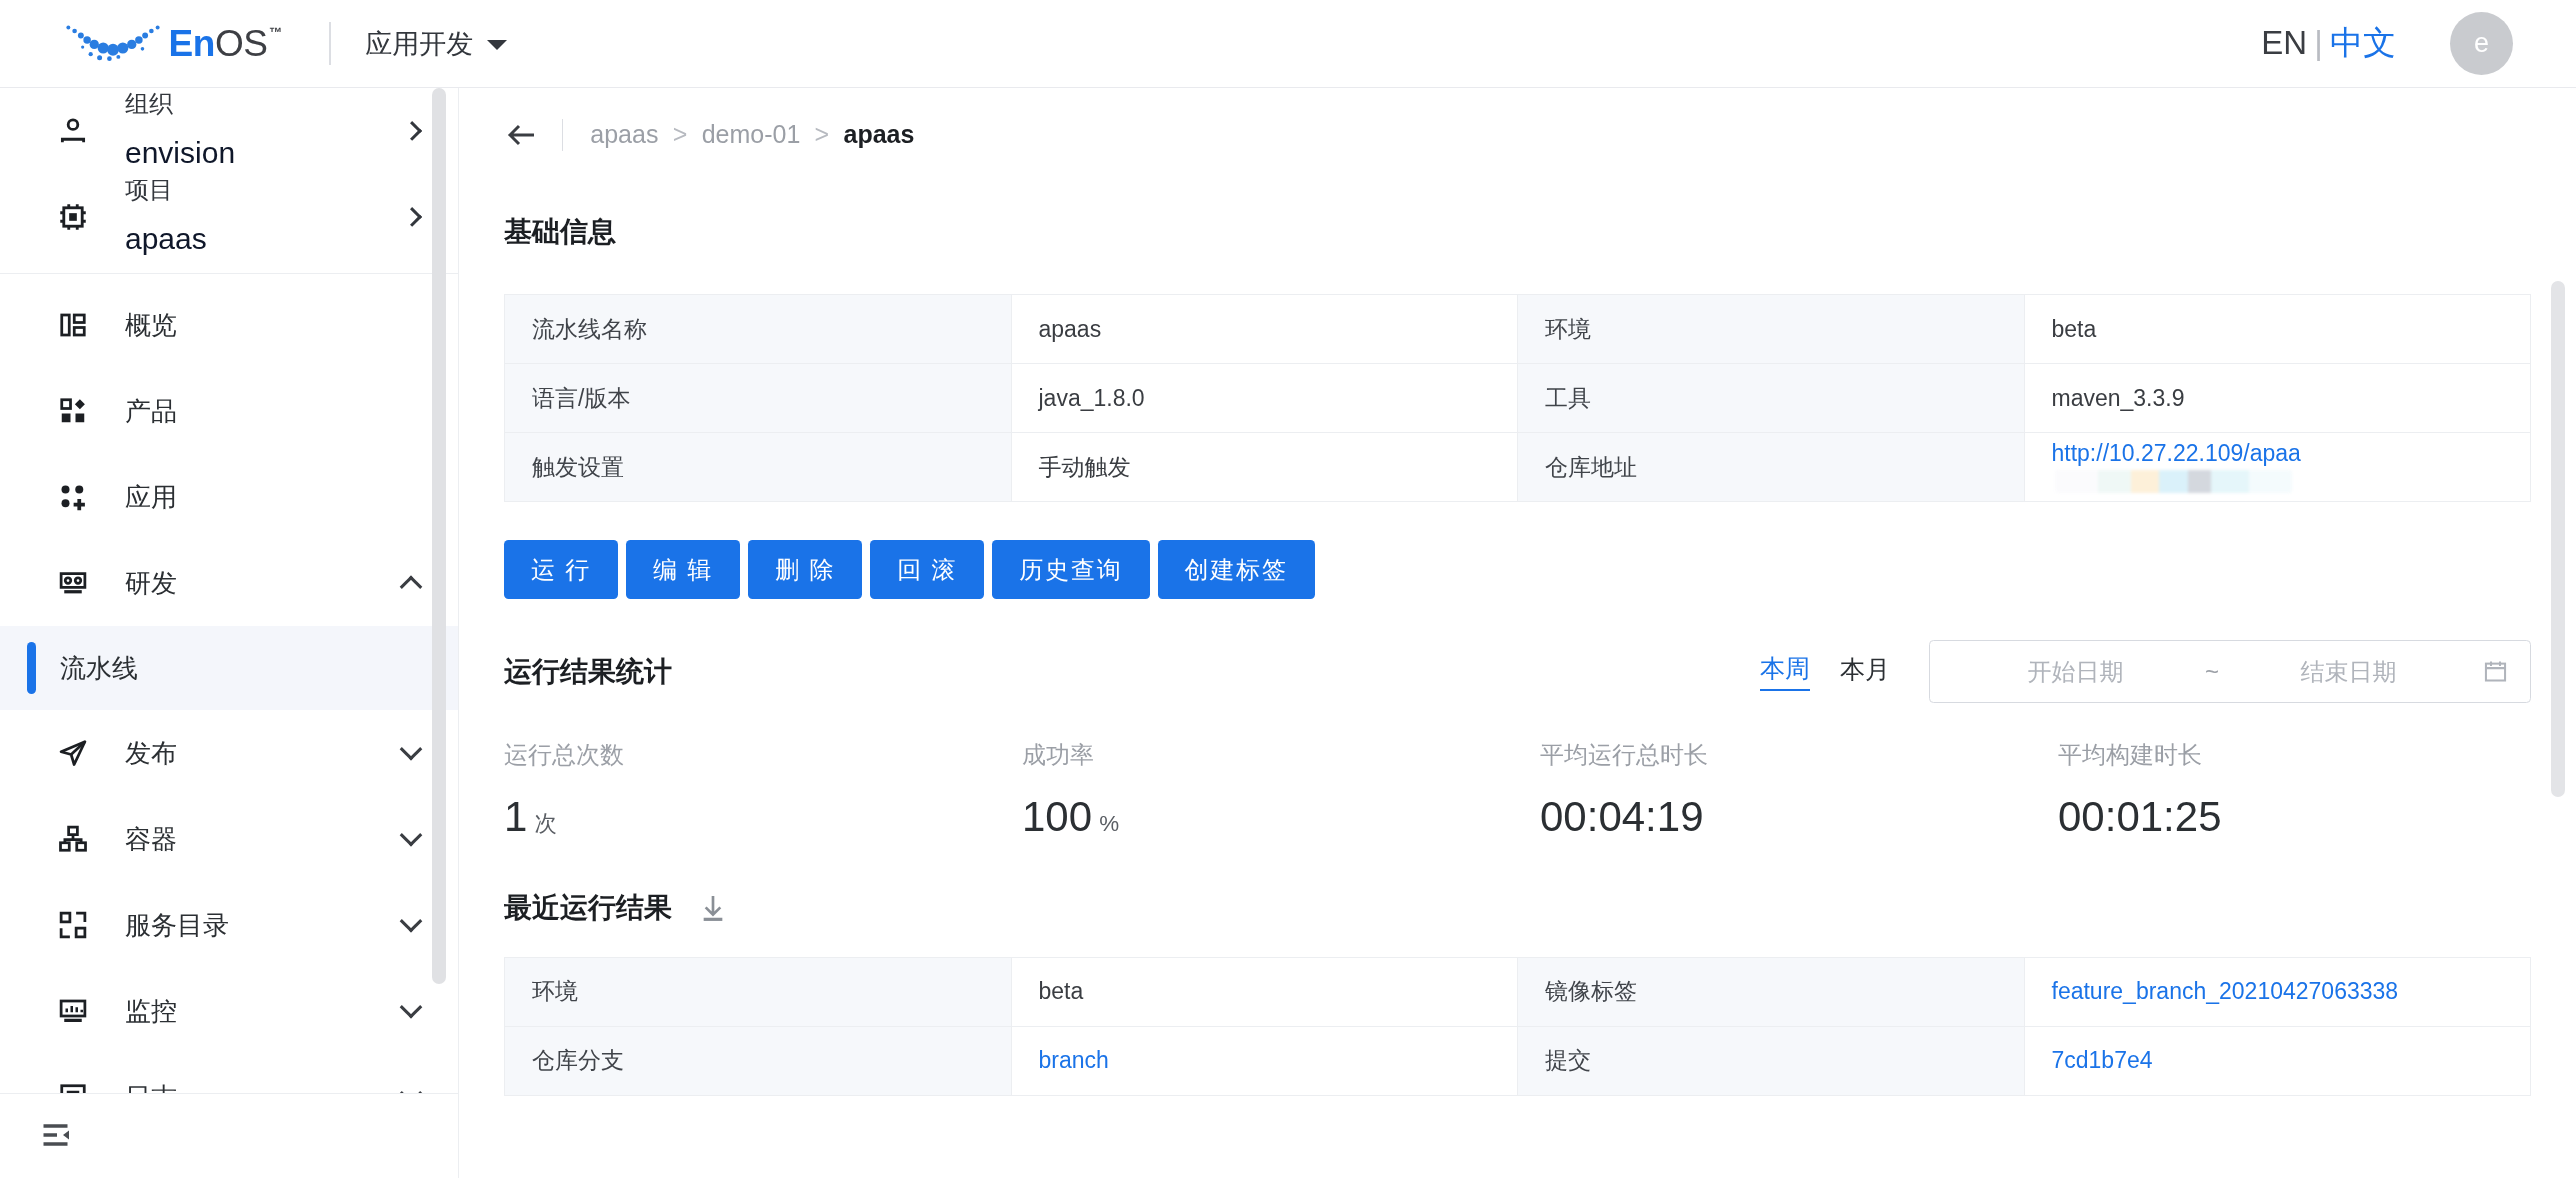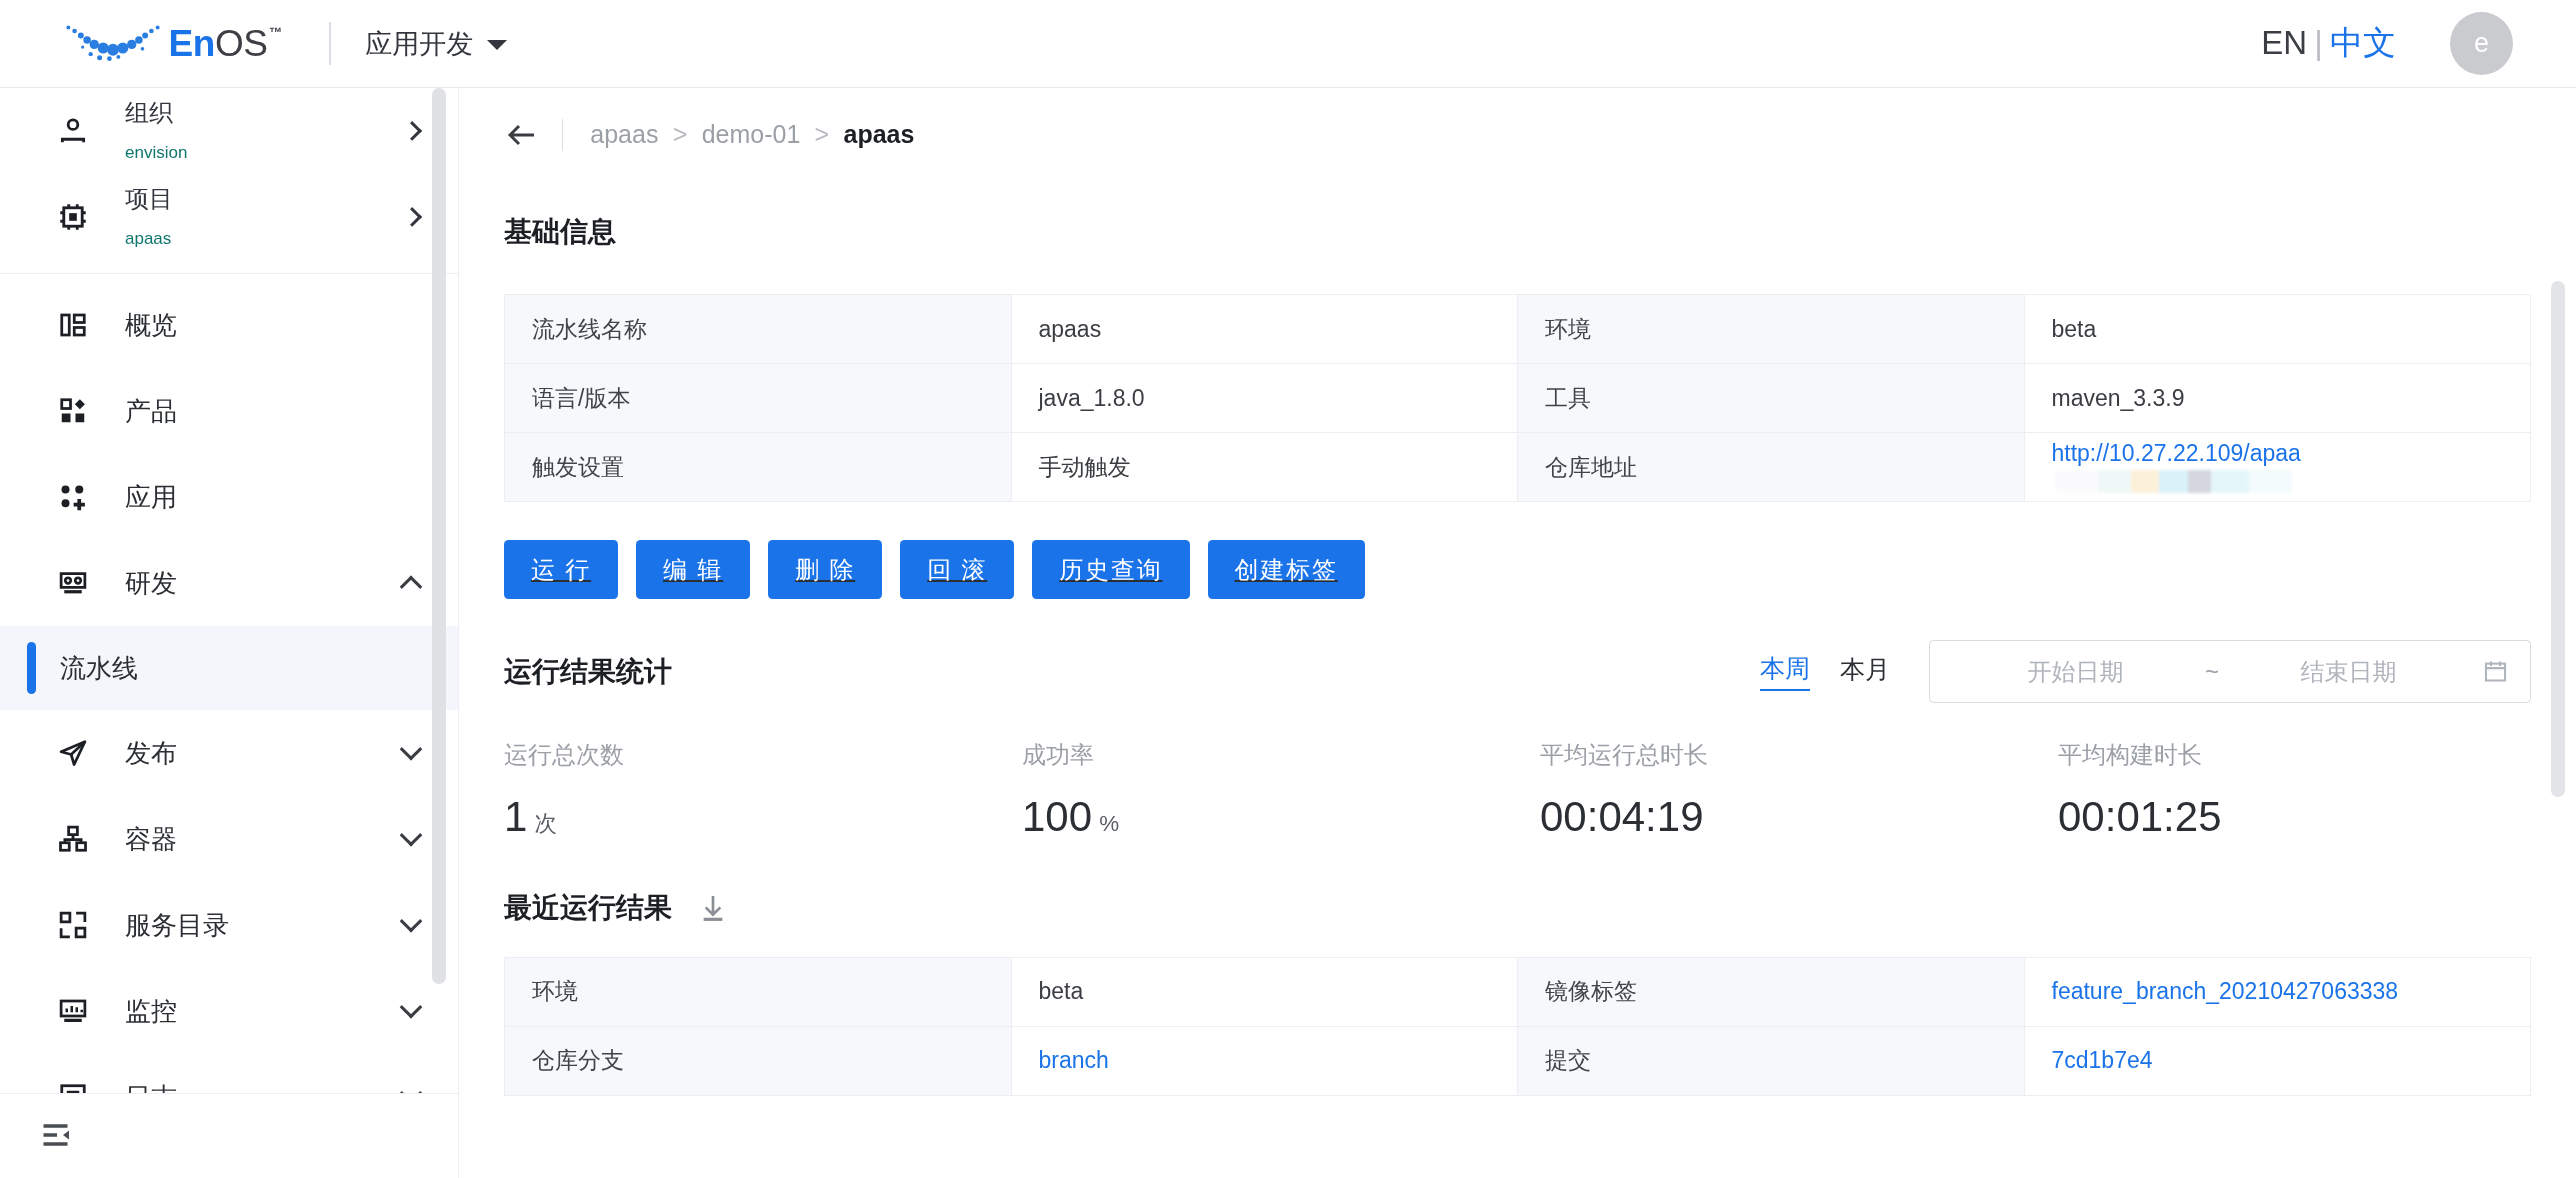--- a/index.html
+++ b/index.html
@@ -61,21 +61,21 @@
     position: relative;
     flex: 1 1 auto; overflow: hidden;
   }
   .ctx-item {
     display: flex; align-items: center; height: 86px; padding: 0 39px 0 52px;
     cursor: pointer;
   }
   .ctx-icon { width: 41px; flex: 0 0 41px; display: flex; align-items: center; justify-content: center; }
   .ctx-body { margin-left: 32px; display: flex; flex-direction: column; justify-content: center; }
   .ctx-title { font-size: 24px; color: #33373d; line-height: 1.35; }
-  .ctx-sub { font-size: 17px; color: #0f766e; line-height: 1.35; margin-top: 13px; }
+  .ctx-sub { font-size: 30px; color: #0f172a; line-height: 1.35; margin-top: 13px; }
   .chev-right {
     margin-left: auto; width: 14.3px; height: 14.3px;
     border-right: 3.6px solid #33373d; border-top: 3.6px solid #33373d;
     transform: rotate(45deg);
   }
   .side-sep { height: 0.9px; background: #eceef1; margin: 12.5px 0 9px 0; }
 
   .nav-item {
     position: relative;
     display: flex; align-items: center; height: 86px; padding: 0 39px 0 52px;
@@ -141,21 +141,21 @@
     width: 237px; height: 23px; margin-left: 3.6px; border-radius: 2.7px;
     background:
       linear-gradient(90deg,
         #fbfbfd 0 18%, #eff8f6 18% 32%,
         #fdf0d8 32% 44%, #d9f1fa 44% 56%,
         #d2d6dd 56% 66%, #e4f6fa 66% 82%,
         #f4fbfd 82% 100%);
     filter: blur(1.8px); opacity: .95;
   }
 
-  .btnrow { display: flex; gap: 18px; margin: 38px 0 0 45px; text-decoration: underline; }
+  .btnrow { display: flex; gap: 8px; margin: 38px 0 0 45px; }
   .btn {
     background: #1a73e8; color: #ffffff; border: none; border-radius: 4.5px;
     height: 59px; padding: 0 27px; font-size: 24px; cursor: pointer;
     font-family: inherit; letter-spacing: 1.8px;
   }
 
   .statshead {
     display: flex; align-items: center; margin: 41px 45px 0 45px; gap: 24px;
   }
   .statshead .h { font-size: 28px; font-weight: 700; color: #1c1f23; }

